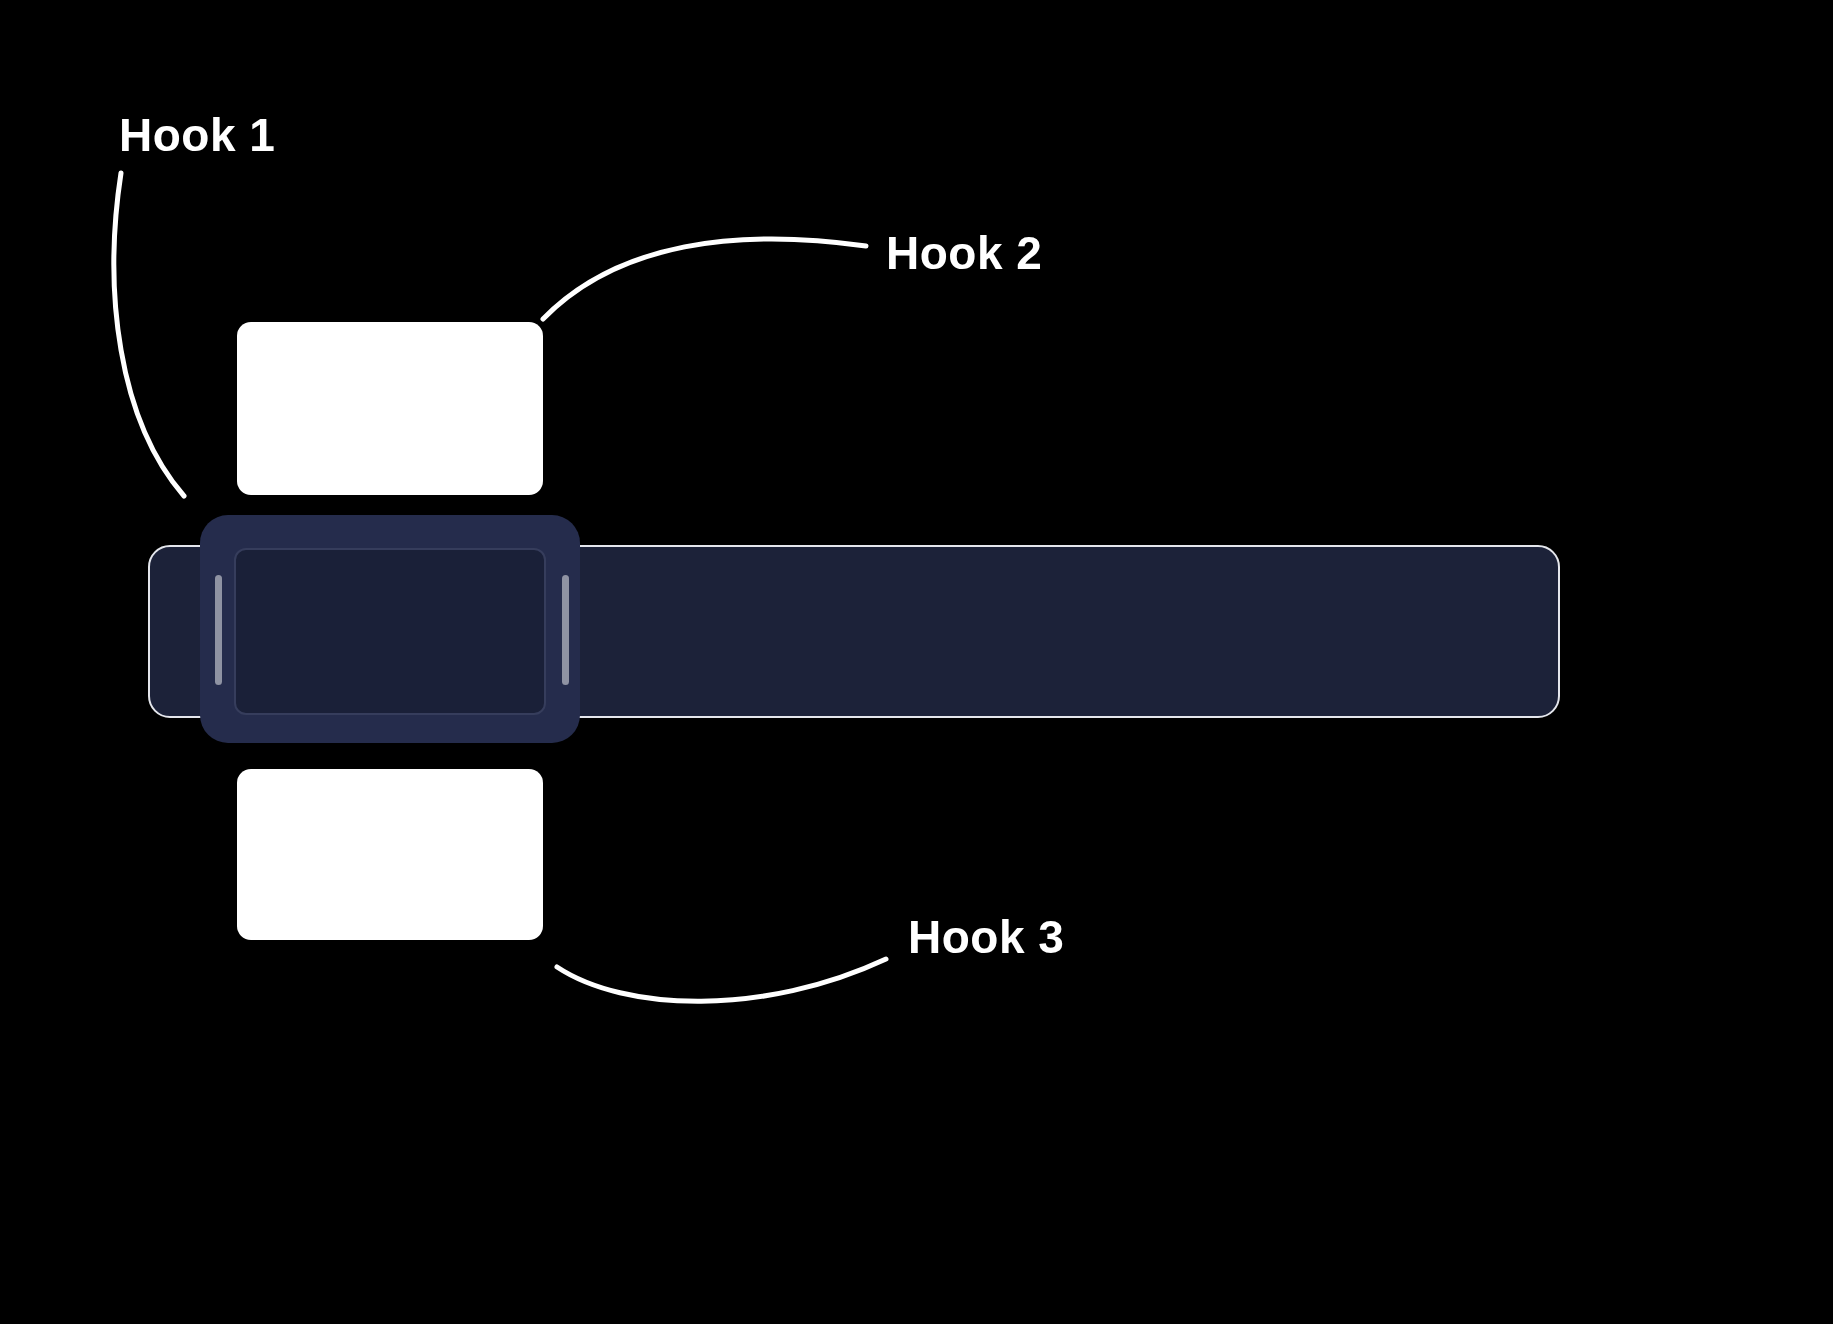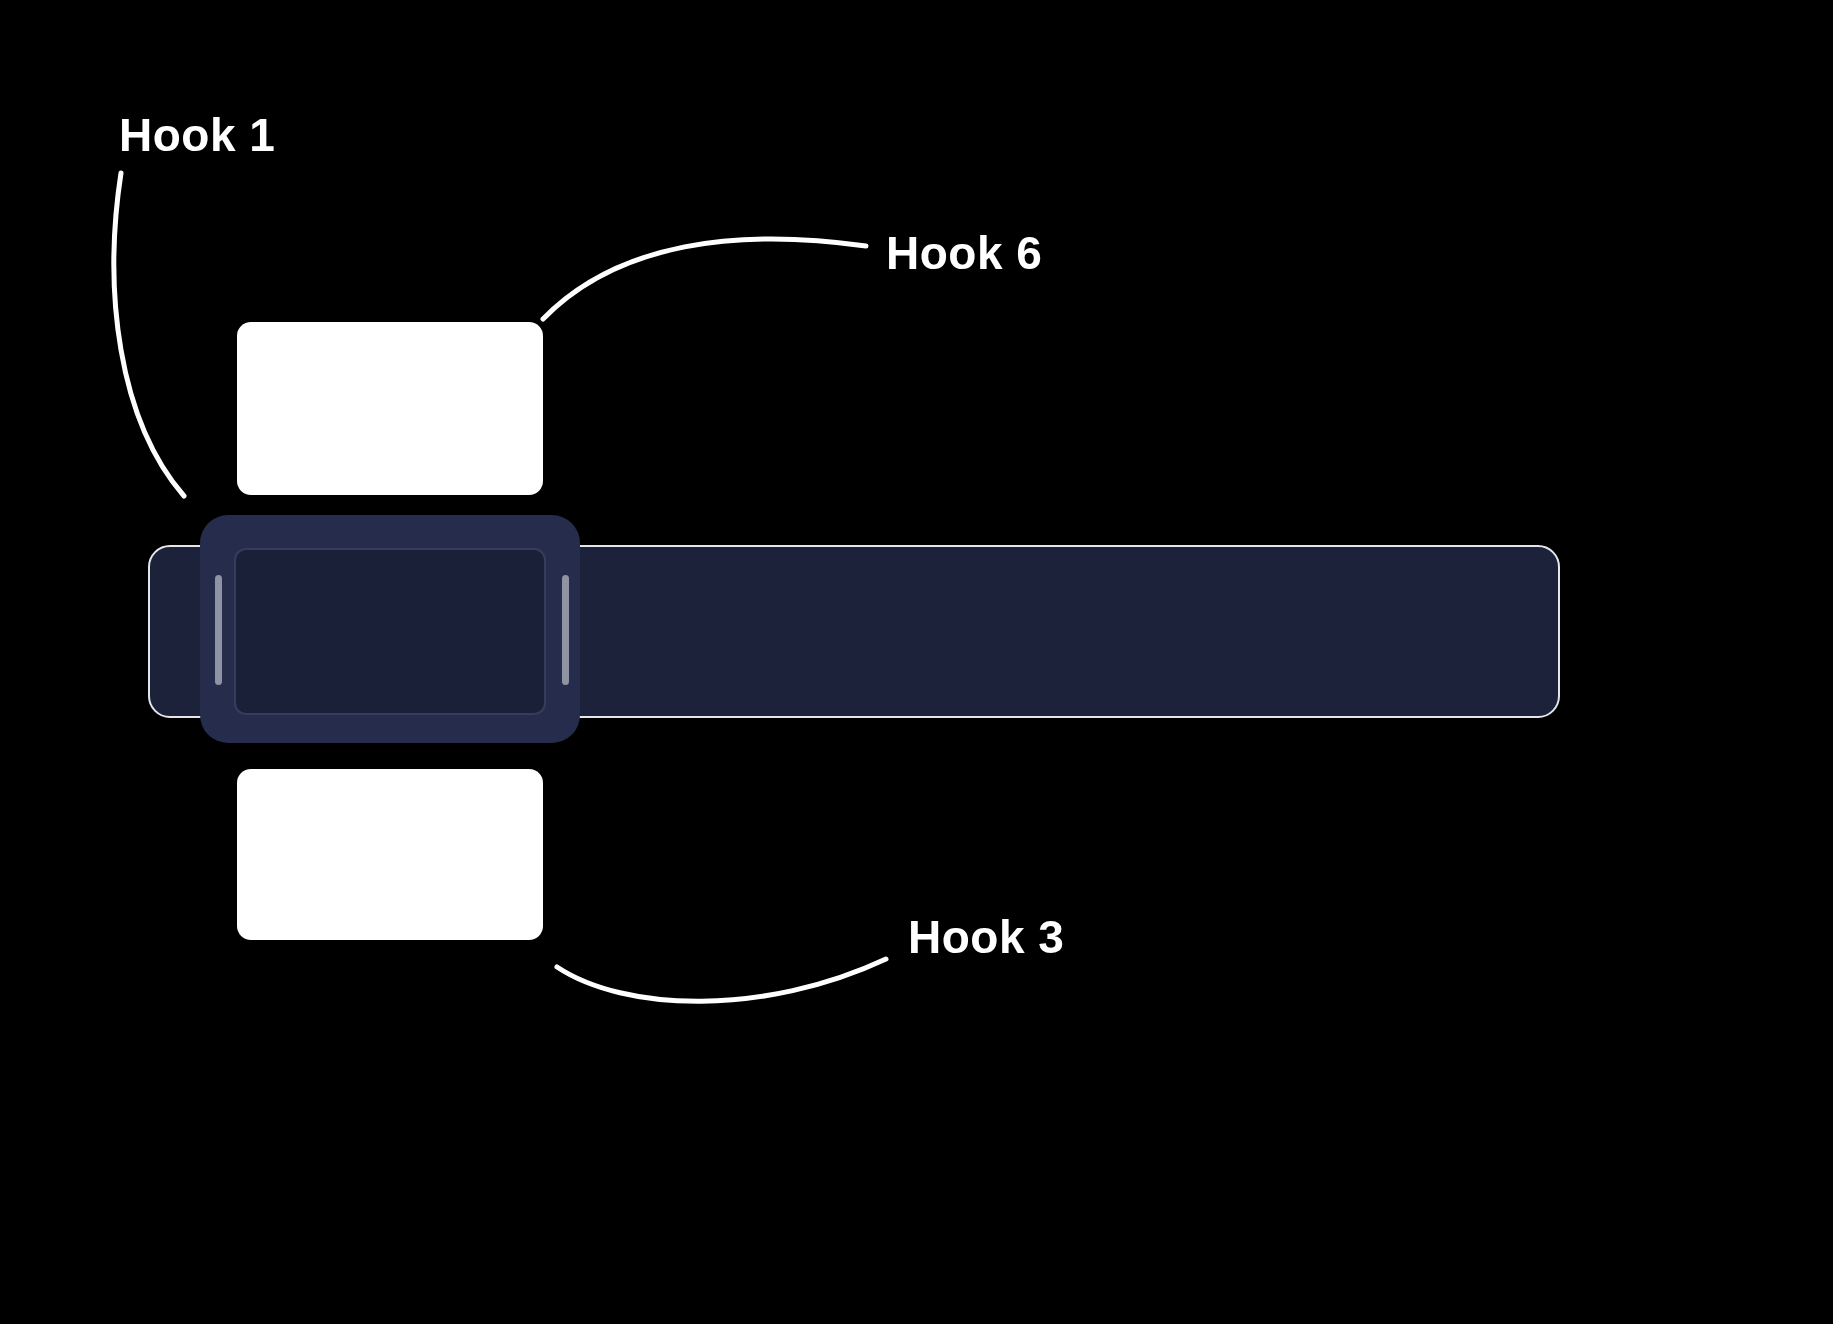--- a/index.html
+++ b/index.html
@@ -107,16 +107,16 @@
     <div class="grip grip-right"></div>
   </div>
 
   <svg class="connectors" viewBox="0 0 1833 1324">
     <path d="M 121 173 C 103 290 118 420 184 496"></path>
     <path d="M 543 319 C 618 242 738 228 866 246"></path>
     <path d="M 557 967 C 625 1012 764 1016 886 959"></path>
   </svg>
 
   <div class="hook-label hook-label-1">Hook 1</div>
-  <div class="hook-label hook-label-2">Hook 6</div>
+  <div class="hook-label hook-label-2">Hook 2</div>
   <div class="hook-label hook-label-3">Hook 3</div>
 
 </div>
 
 </body></html>

